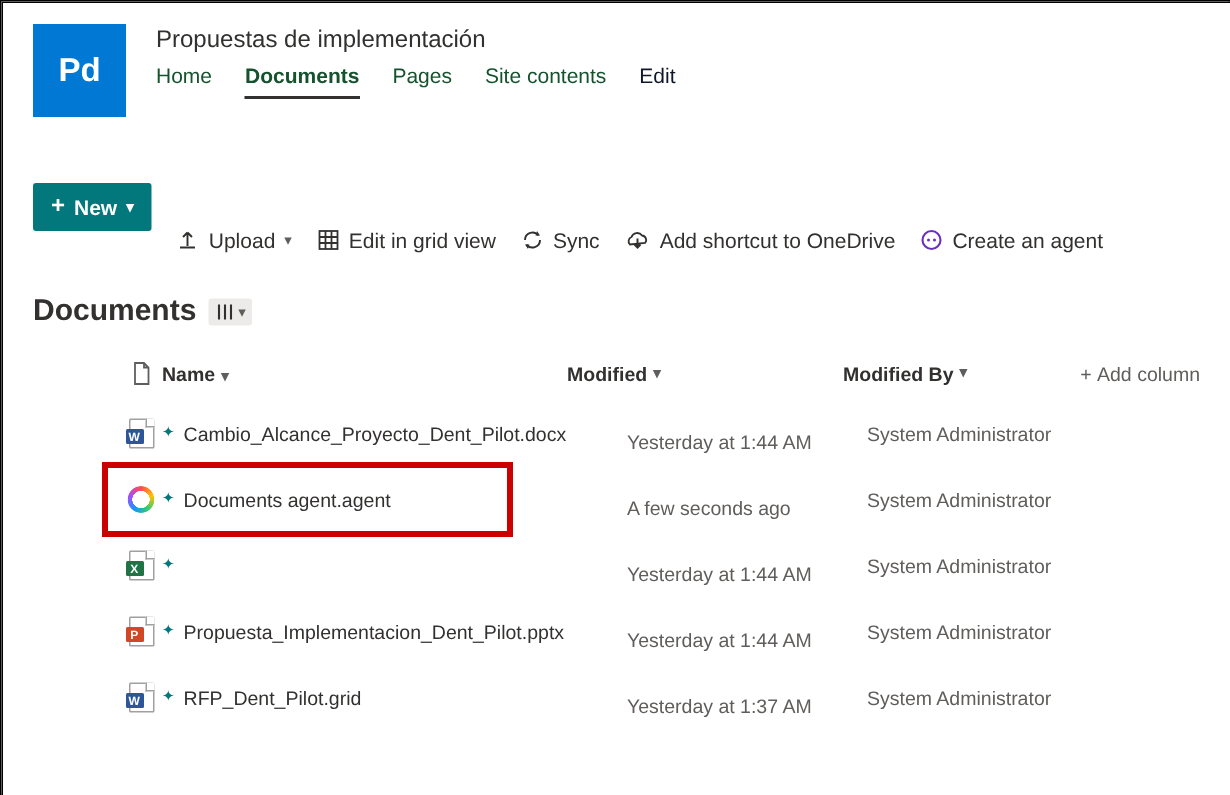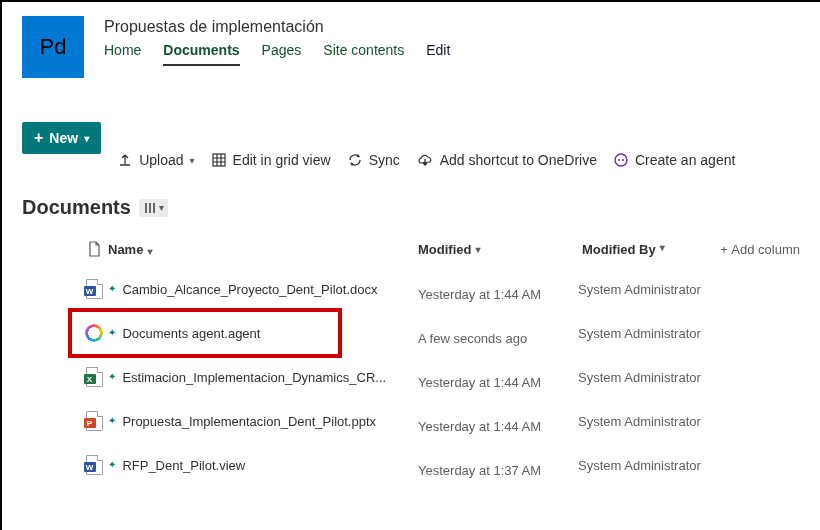--- a/index.html
+++ b/index.html
@@ -20,26 +20,26 @@
   
   .site-header {
     display: flex;
     align-items: flex-start;
     padding: 14px 20px 0 20px;
   }
   .site-logo {
     width: 62px;
     height: 62px;
     background: #0078d4;
-    color: #000000;
+    color: #ffffff;
     display: flex;
     align-items: center;
     justify-content: center;
     font-size: 22px;
-    font-weight: 400;
+    font-weight: 700;
     flex-shrink: 0;
     margin-right: 20px;
   }
   .site-title {
     font-size: 16px;
     font-weight: 400;
     margin: 2px 0 6px 0;
   }
   .site-nav {
     display: flex;
@@ -121,22 +121,22 @@
   
   .col-headers {
     display: flex;
     align-items: center;
     padding: 18px 20px 10px 20px;
     color: #323130;
     font-size: 13px;
   }
   .col-icon-spacer { width: 58px; flex-shrink: 0; }
   .col-doctype { width: 28px; flex-shrink: 0; display:flex; justify-content:center; }
-  .col-name { width: 310px; flex-shrink: 0; display:flex; align-items:flex-end; gap:4px; font-weight:600; }
-  .col-mod { width: 164px; flex-shrink:0; display:flex; align-items:center; gap:4px; font-weight:600;}
+  .col-name { width: 270px; flex-shrink: 0; display:flex; align-items:flex-end; gap:4px; font-weight:600; }
+  .col-mod { width: 184px; flex-shrink:0; display:flex; align-items:center; gap:4px; font-weight:600;}
   .col-by  { width: 130px; flex-shrink:0; display:flex; align-items:flex-start; gap:4px; font-weight:600;}
   .col-add { flex:1; color:#605e5c; text-align:right; cursor:pointer; white-space:nowrap; }
 
   
   .rows { padding: 0 20px; }
   .row {
     display: flex;
     align-items: center;
     height: 44px;
     font-size: 13px;
@@ -341,21 +341,20 @@
     <div class="row">
       <div class="row-icon-spacer"></div>
       <div class="row-doctype">
         <div class="ficon excel">
           <div class="fold"></div>
           <div class="badge">X</div>
         </div>
       </div>
       <div class="row-name">
         <span class="new-badge">✦</span>
-        <span>Estimacion_Implementacion_Dynamics_CR...</span>
       </div>
       <div class="row-mod">Yesterday at 1:44 AM</div>
       <div class="row-by">System Administrator</div>
     </div>
     <div class="row">
       <div class="row-icon-spacer"></div>
       <div class="row-doctype">
         <div class="ficon ppt">
           <div class="fold"></div>
           <div class="badge">P</div>
@@ -371,20 +370,20 @@
     <div class="row">
       <div class="row-icon-spacer"></div>
       <div class="row-doctype">
         <div class="ficon word">
           <div class="fold"></div>
           <div class="badge">W</div>
         </div>
       </div>
       <div class="row-name">
         <span class="new-badge">✦</span>
-        <span>RFP_Dent_Pilot.view</span>
+        <span>RFP_Dent_Pilot.grid</span>
       </div>
       <div class="row-mod">Yesterday at 1:37 AM</div>
       <div class="row-by">System Administrator</div>
     </div>
   </div>
 
 <div class="highlight-box"></div>
 
 </body></html>

